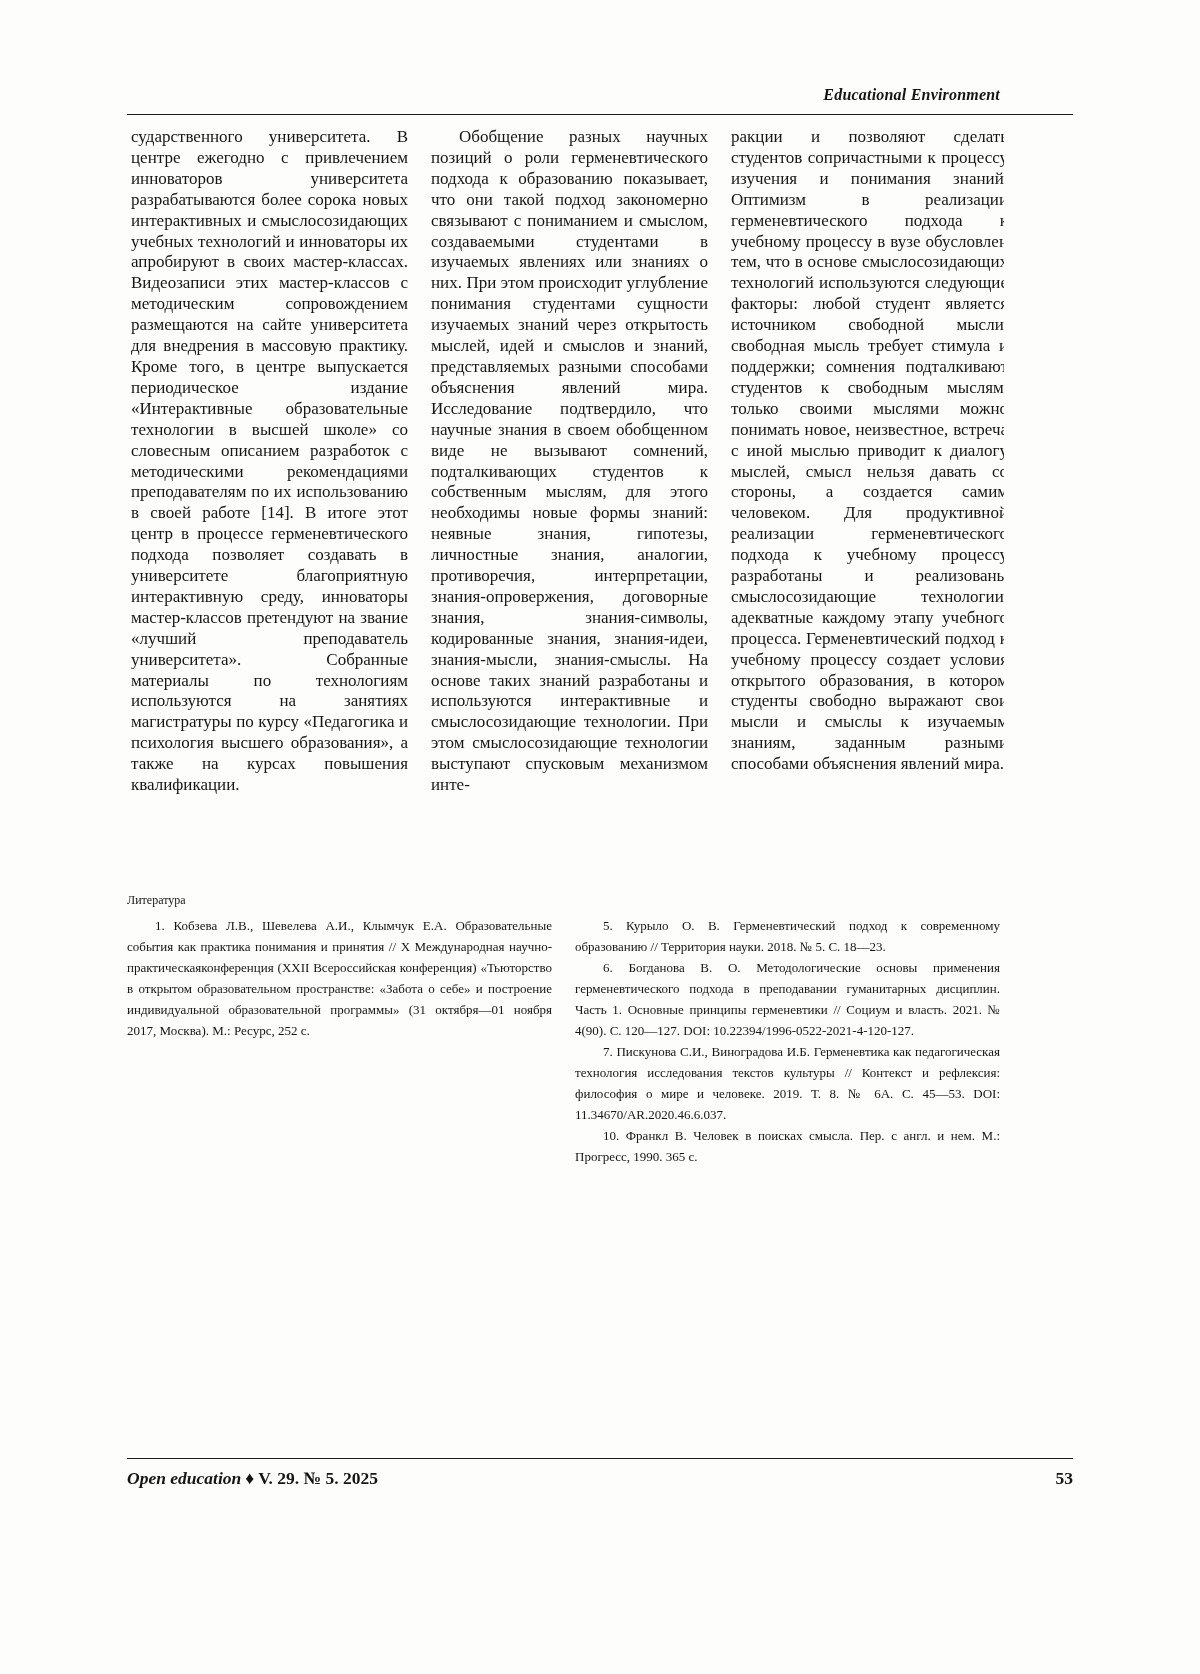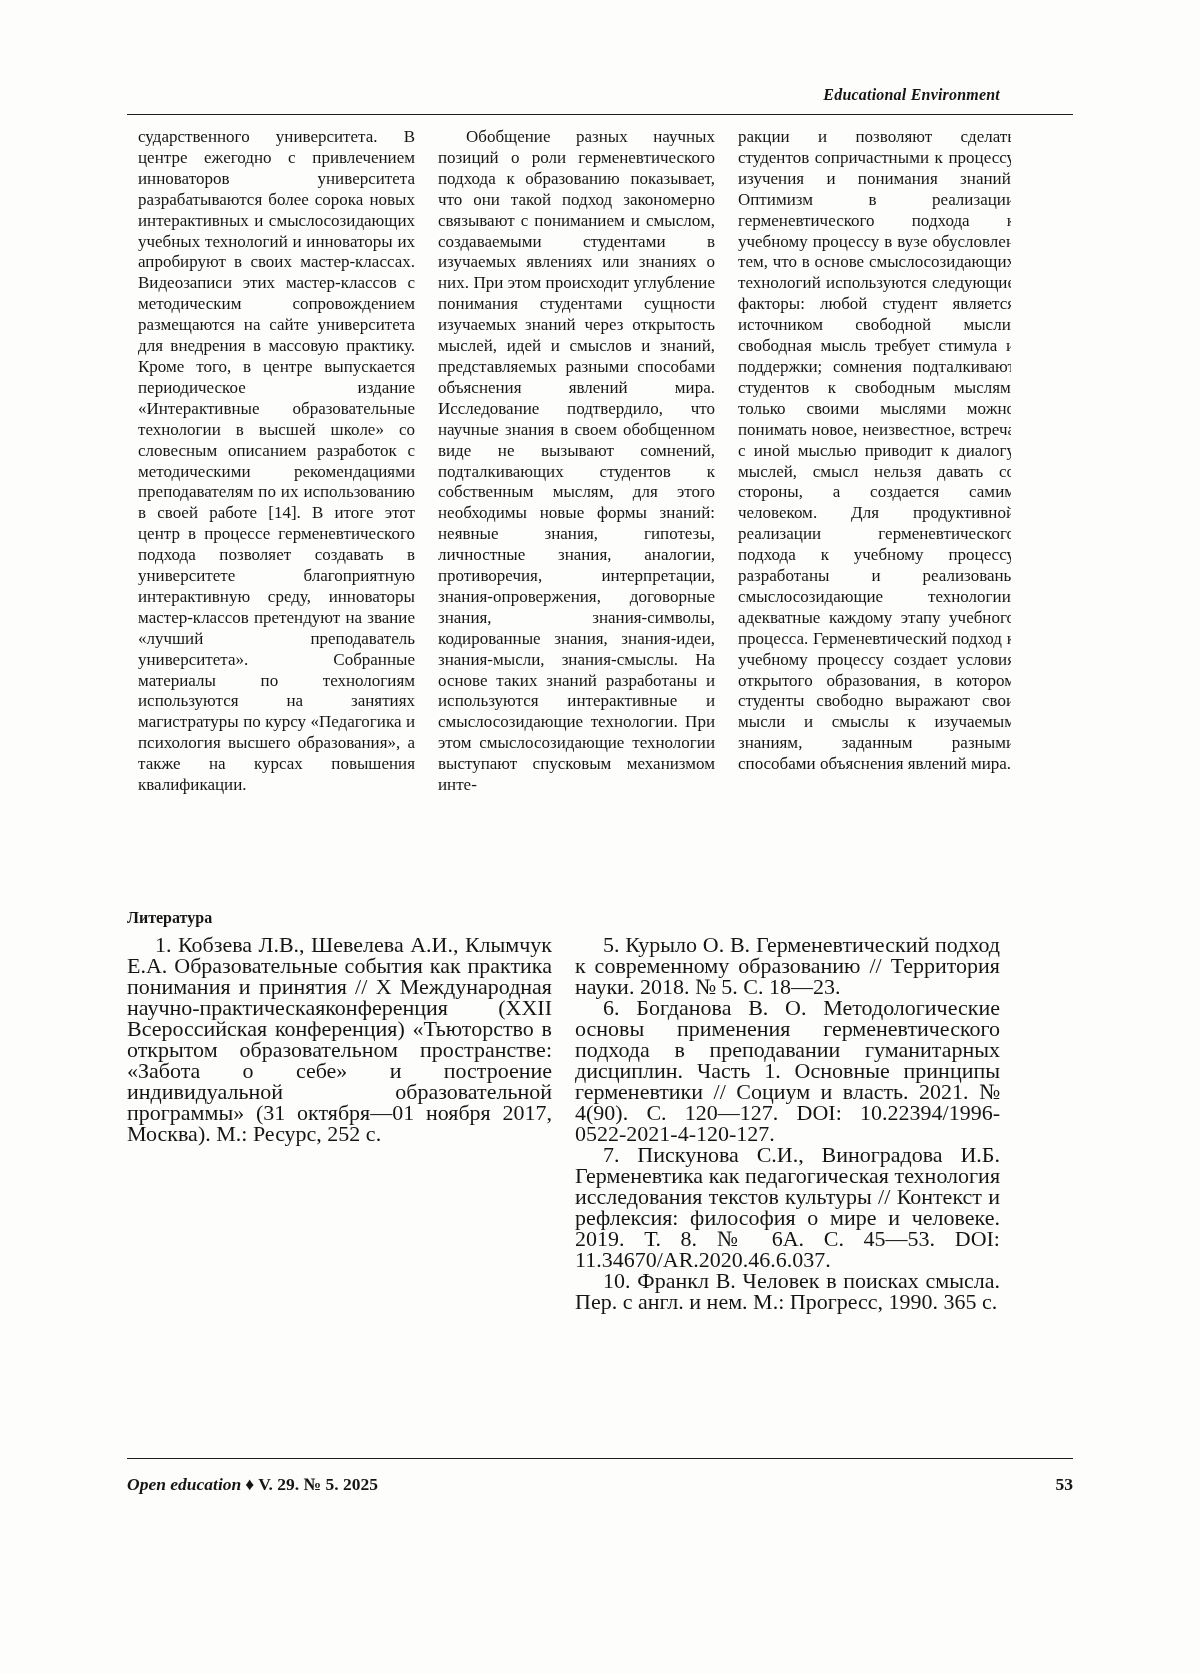--- a/index.html
+++ b/index.html
@@ -36,21 +36,21 @@
   .head-rule {
     position: absolute;
     top: 114px;
     left: 0;
     width: 946px;
     border-top: 1.4px solid #1c1c1c;
   }
   .columns {
     position: absolute;
     top: 127px;
-    left: 11px;
+    left: 4px;
     width: 873px;
     height: 752px;
     overflow: hidden;
     display: flex;
     gap: 23px;
   }
   .col {
     flex: 0 0 277px;
     width: 277px;
     font-size: 17px;
@@ -63,48 +63,48 @@
   .indent { text-indent: 28px; }
   .refs-section {
     position: absolute;
     top: 893px;
     left: 0;
     width: 873px;
     height: 552px;
     overflow: hidden;
   }
   .refs-heading {
-    font-weight: bold;
-    font-size: 16px;
-    margin: 16px 0 7px 0;
+    font-weight: normal;
+    font-size: 12px;
+    margin: 0 0 7px 0;
   }
   .refs-cols {
     display: flex;
     gap: 23px;
   }
   .refs-col {
     flex: 0 0 425px;
     width: 425px;
-    font-size: 22px;
+    font-size: 13px;
     line-height: 21px;
     text-align: justify;
     hyphens: auto;
     -webkit-hyphens: auto;
   }
   .refs-col p {
     margin: 0;
     text-indent: 28px;
   }
   .footer {
     position: absolute;
     top: 1458px;
     left: 0;
     width: 946px;
     border-top: 1.4px solid #1c1c1c;
-    padding-top: 15px;
+    padding-top: 9px;
     display: flex;
     justify-content: space-between;
     align-items: baseline;
     font-size: 17.5px;
     font-weight: bold;
   }
   .footer-left .journal-name {
     font-style: italic;
   }
   .footer-left .diamond {

